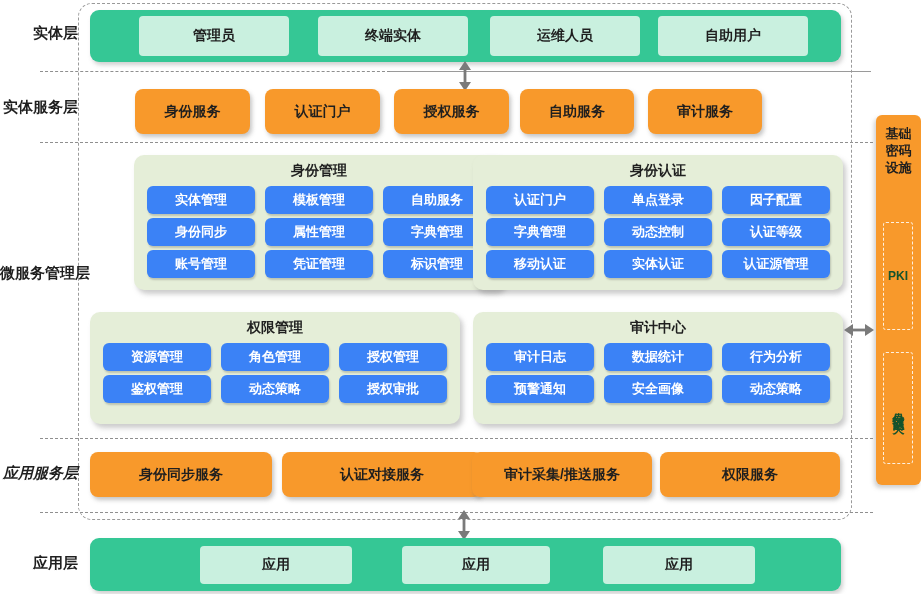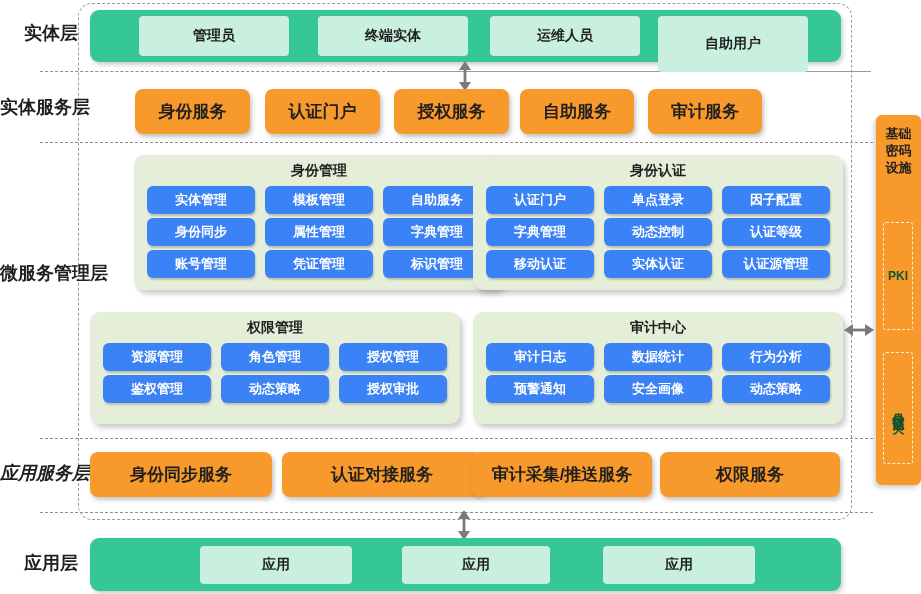--- a/index.html
+++ b/index.html
@@ -1,42 +1,42 @@
 <!DOCTYPE html>
 <html><head>
 <meta charset="utf-8">
 <style>
   html,body{margin:0;padding:0;background:#ffffff;}
   *{box-sizing:border-box;font-family:"Liberation Sans","DejaVu Sans",sans-serif;}
   .canvas{position:relative;width:921px;height:594px;background:#ffffff;overflow:hidden;}
 
   
   .layer-label{position:absolute;left:0;width:78px;text-align:right;
-    font-size:18px;font-weight:bold;color:#1f1f1f;line-height:18px;white-space:nowrap;}
+    font-size:15px;font-weight:bold;color:#1f1f1f;line-height:18px;white-space:nowrap;}
 
   
   .sep{position:absolute;height:0;}
   .sep.dashed{border-top:1px dashed #8f8f8f;}
   .sep.solid{border-top:1px solid #9a9a9a;}
 
   
   .outer-box{position:absolute;left:78px;top:3px;width:774px;height:517px;
     border:1.6px dashed #9a9a9a;border-radius:14px;}
 
   
   .green-bar{position:absolute;background:#35C795;border-radius:9px;
     box-shadow:2px 3px 4px rgba(120,120,120,0.35);}
   .green-inner{position:absolute;background:#C9F0DF;border-radius:4px;
     display:flex;align-items:center;justify-content:center;
     font-size:14px;font-weight:bold;color:#1f1f1f;}
 
   
   .orange-box{position:absolute;background:#F8992B;border-radius:8px;
     display:flex;align-items:center;justify-content:center;
-    font-size:17px;font-weight:bold;color:#1f1f1f;
+    font-size:14px;font-weight:bold;color:#1f1f1f;
     box-shadow:2px 3px 4px rgba(110,110,110,0.4);}
 
   
   .panel{position:absolute;background:#E5EED8;border-radius:10px;
     box-shadow:3px 4px 5px rgba(110,110,110,0.35);}
   .panel-title{padding-top:7px;text-align:center;font-size:14px;font-weight:bold;color:#1f1f1f;}
   .panel-grid{display:grid;grid-template-columns:repeat(3,1fr);gap:4px 10px;margin:6px 13px 0 13px;}
   .sub-box{height:28px;background:#3b82f6;border-radius:6px;
     display:flex;align-items:center;justify-content:center;
     font-size:13px;font-weight:bold;color:#ffffff;
@@ -72,21 +72,21 @@
   <div class="layer-label" style="top:24px;">实体层</div>
   <div class="layer-label" style="top:98px;">实体服务层</div>
   <div class="layer-label" style="top:264px;">微服务管理层</div>
   <div class="layer-label" style="top:464px;font-style:italic;">应用服务层</div>
   <div class="layer-label" style="top:554px;">应用层</div>
 
   <div class="green-bar" style="left:90px;top:10px;width:751px;height:52px;">
     <div class="green-inner" style="left:49px;top:6px;width:150px;height:40px;">管理员</div>
     <div class="green-inner" style="left:228px;top:6px;width:150px;height:40px;">终端实体</div>
     <div class="green-inner" style="left:400px;top:6px;width:150px;height:40px;">运维人员</div>
-    <div class="green-inner" style="left:568px;top:6px;width:150px;height:56px;">自助用户</div>
+    <div class="green-inner" style="left:568px;top:6px;width:150px;height:40px;">自助用户</div>
   </div>
 
   <svg class="arrow" style="left:457px;top:60px;" width="16" height="32" viewBox="0 0 16 32">
     <path d="M8 1 L14 10 L2 10 Z" fill="#7a7a7a"></path>
     <rect x="6.6" y="9" width="2.8" height="14" fill="#7a7a7a"></rect>
     <path d="M8 31 L14 22 L2 22 Z" fill="#7a7a7a"></path>
   </svg>
 
   <div class="orange-box" style="left:135px;top:89px;width:115px;height:45px;">身份服务</div>
   <div class="orange-box" style="left:265px;top:89px;width:115px;height:45px;">认证门户</div>

